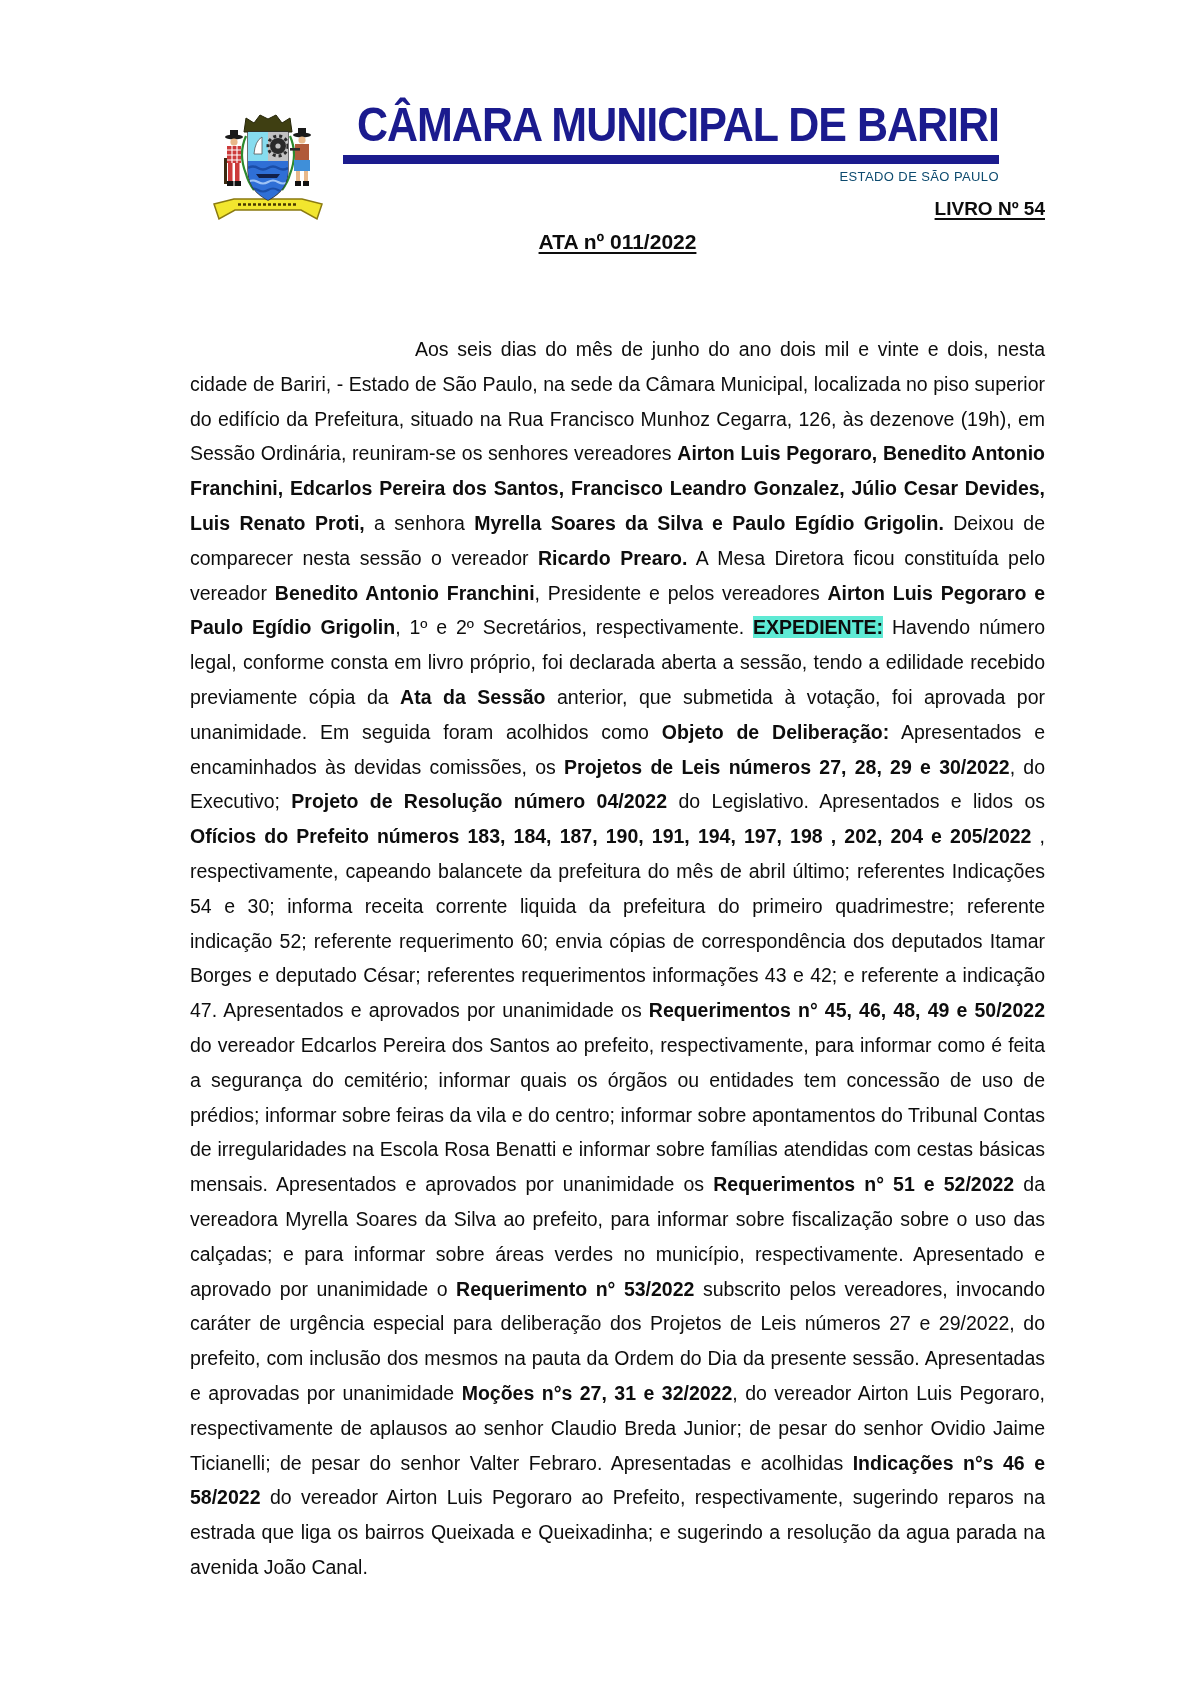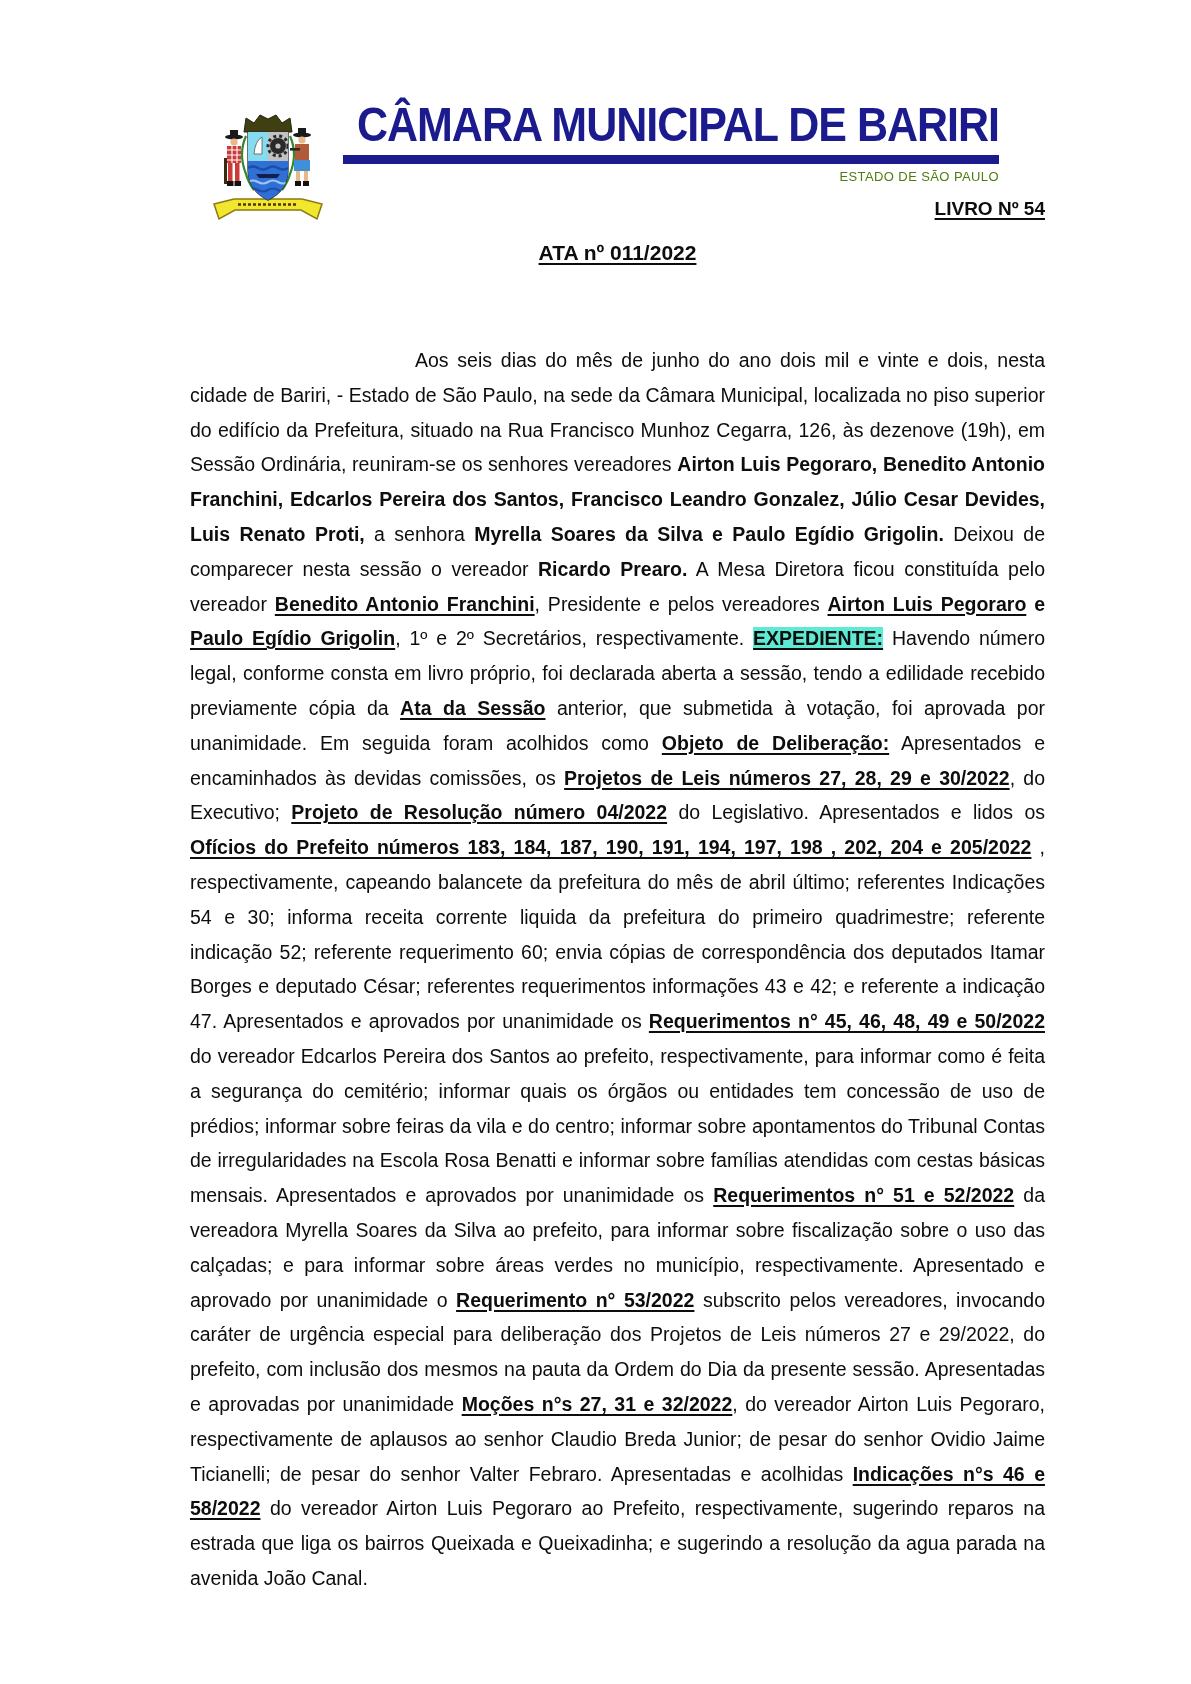--- a/index.html
+++ b/index.html
@@ -11,35 +11,35 @@
   p{margin:0;}
   
   .logo{position:absolute;left:206px;top:108px;width:124px;height:120px;}
   .header-text{margin-left:153px;width:656px;text-align:right;}
   .header-title{
     font-size:43px;font-weight:bold;color:#1b1b8e;letter-spacing:-1px;
     white-space:nowrap;display:inline-block;transform:scale(1,1.12);transform-origin:center bottom;
     line-height:1.0;
   }
   .header-rule{height:9px;background:#1b1b8e;margin-top:6px;}
-  .header-subtitle{font-size:13px;color:#4d7c0f;margin-top:5px;letter-spacing:.4px;}
+  .header-subtitle{font-size:13px;color:#0c4a6e;margin-top:5px;letter-spacing:.4px;}
   
   .livro-block{text-align:right;font-weight:bold;font-size:19px;line-height:25px;margin-top:12px;}
   .underlined{text-decoration:underline;text-decoration-thickness:2px;text-underline-offset:3px;}
   
-  .ata-title{text-align:center;font-weight:bold;font-size:21px;margin-top:20px;}
+  .ata-title{text-align:center;font-weight:bold;font-size:21px;margin-top:9px;}
   
   .session-block{margin-top:74px;margin-left:225px;font-weight:bold;font-size:20px;line-height:28.5px;}
   
   .body-par{
     margin-top:78px;font-size:19.5px;line-height:34.8px;
     text-align:justify;text-indent:225px;color:#0d0d0d;
   }
   .b{font-weight:bold;}
-  .u{text-decoration:underline;text-decoration-thickness:2px;text-underline-offset:3px;}
+  .u{text-decoration-thickness:2px;text-underline-offset:3px;}
   .hl{background:#5eead4;}
 </style>
 </head>
 <body>
 
 <div class="page">
 
   <div class="logo">
     <svg width="124" height="120" viewBox="0 0 124 120" xmlns="http://www.w3.org/2000/svg">
       <defs>

